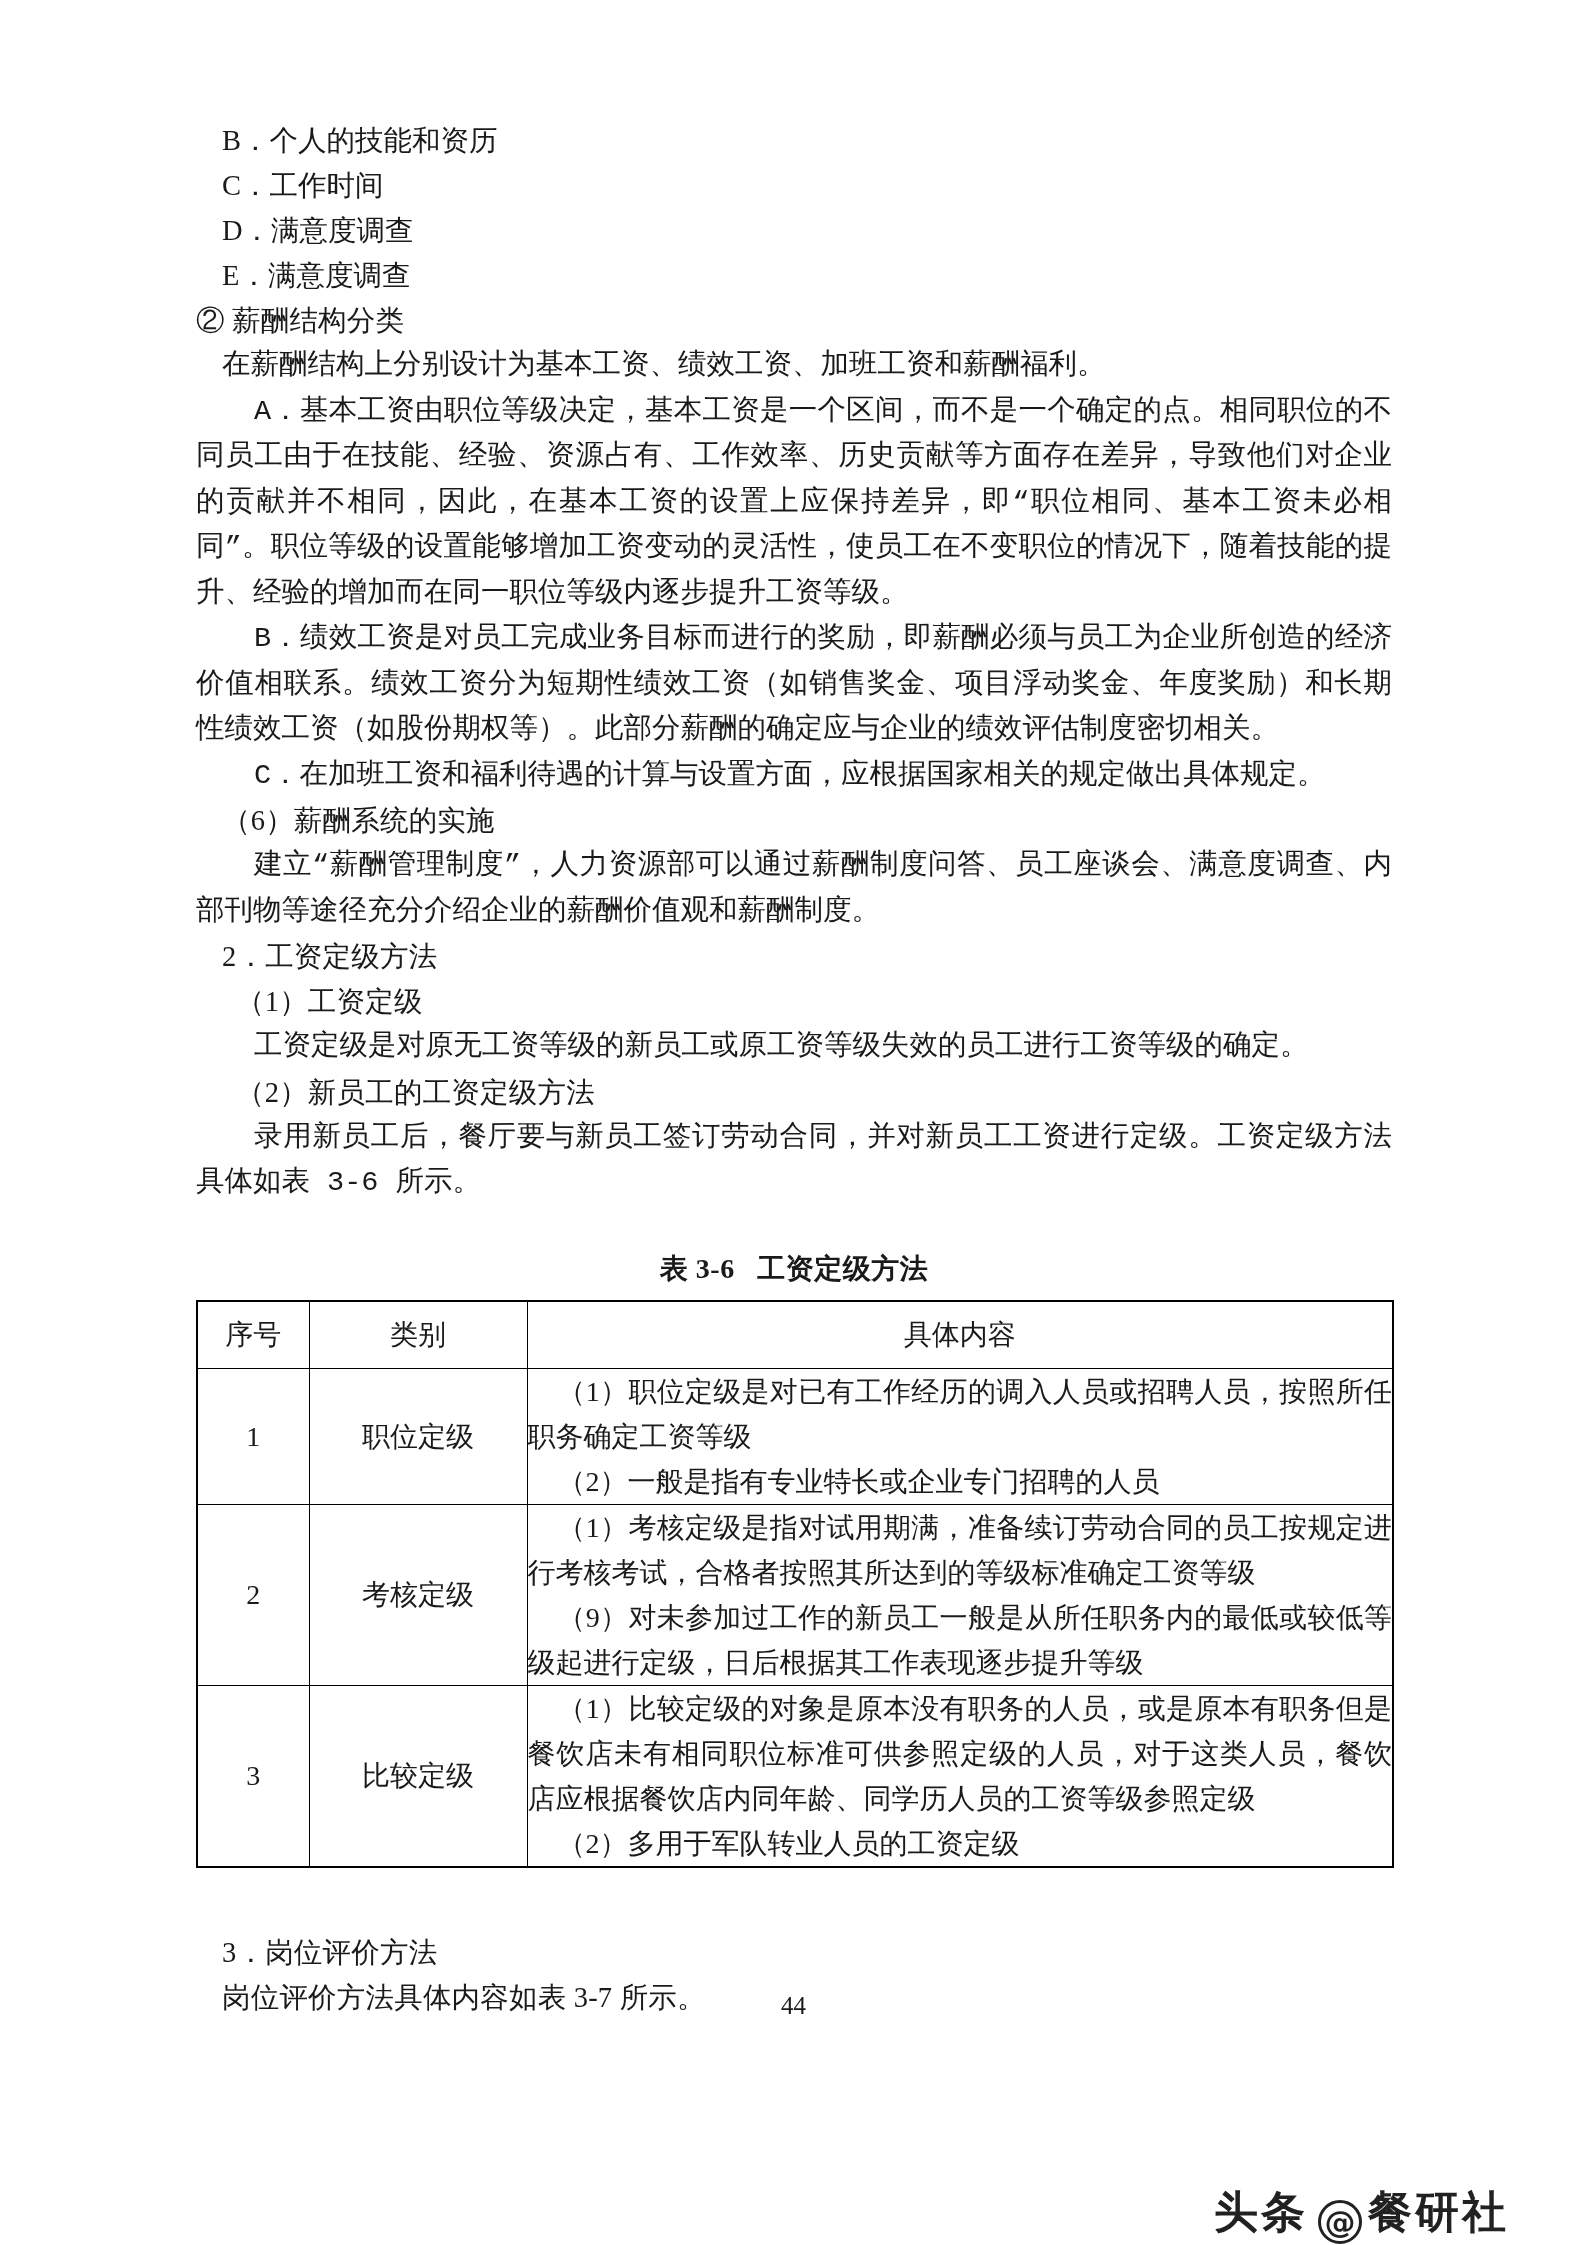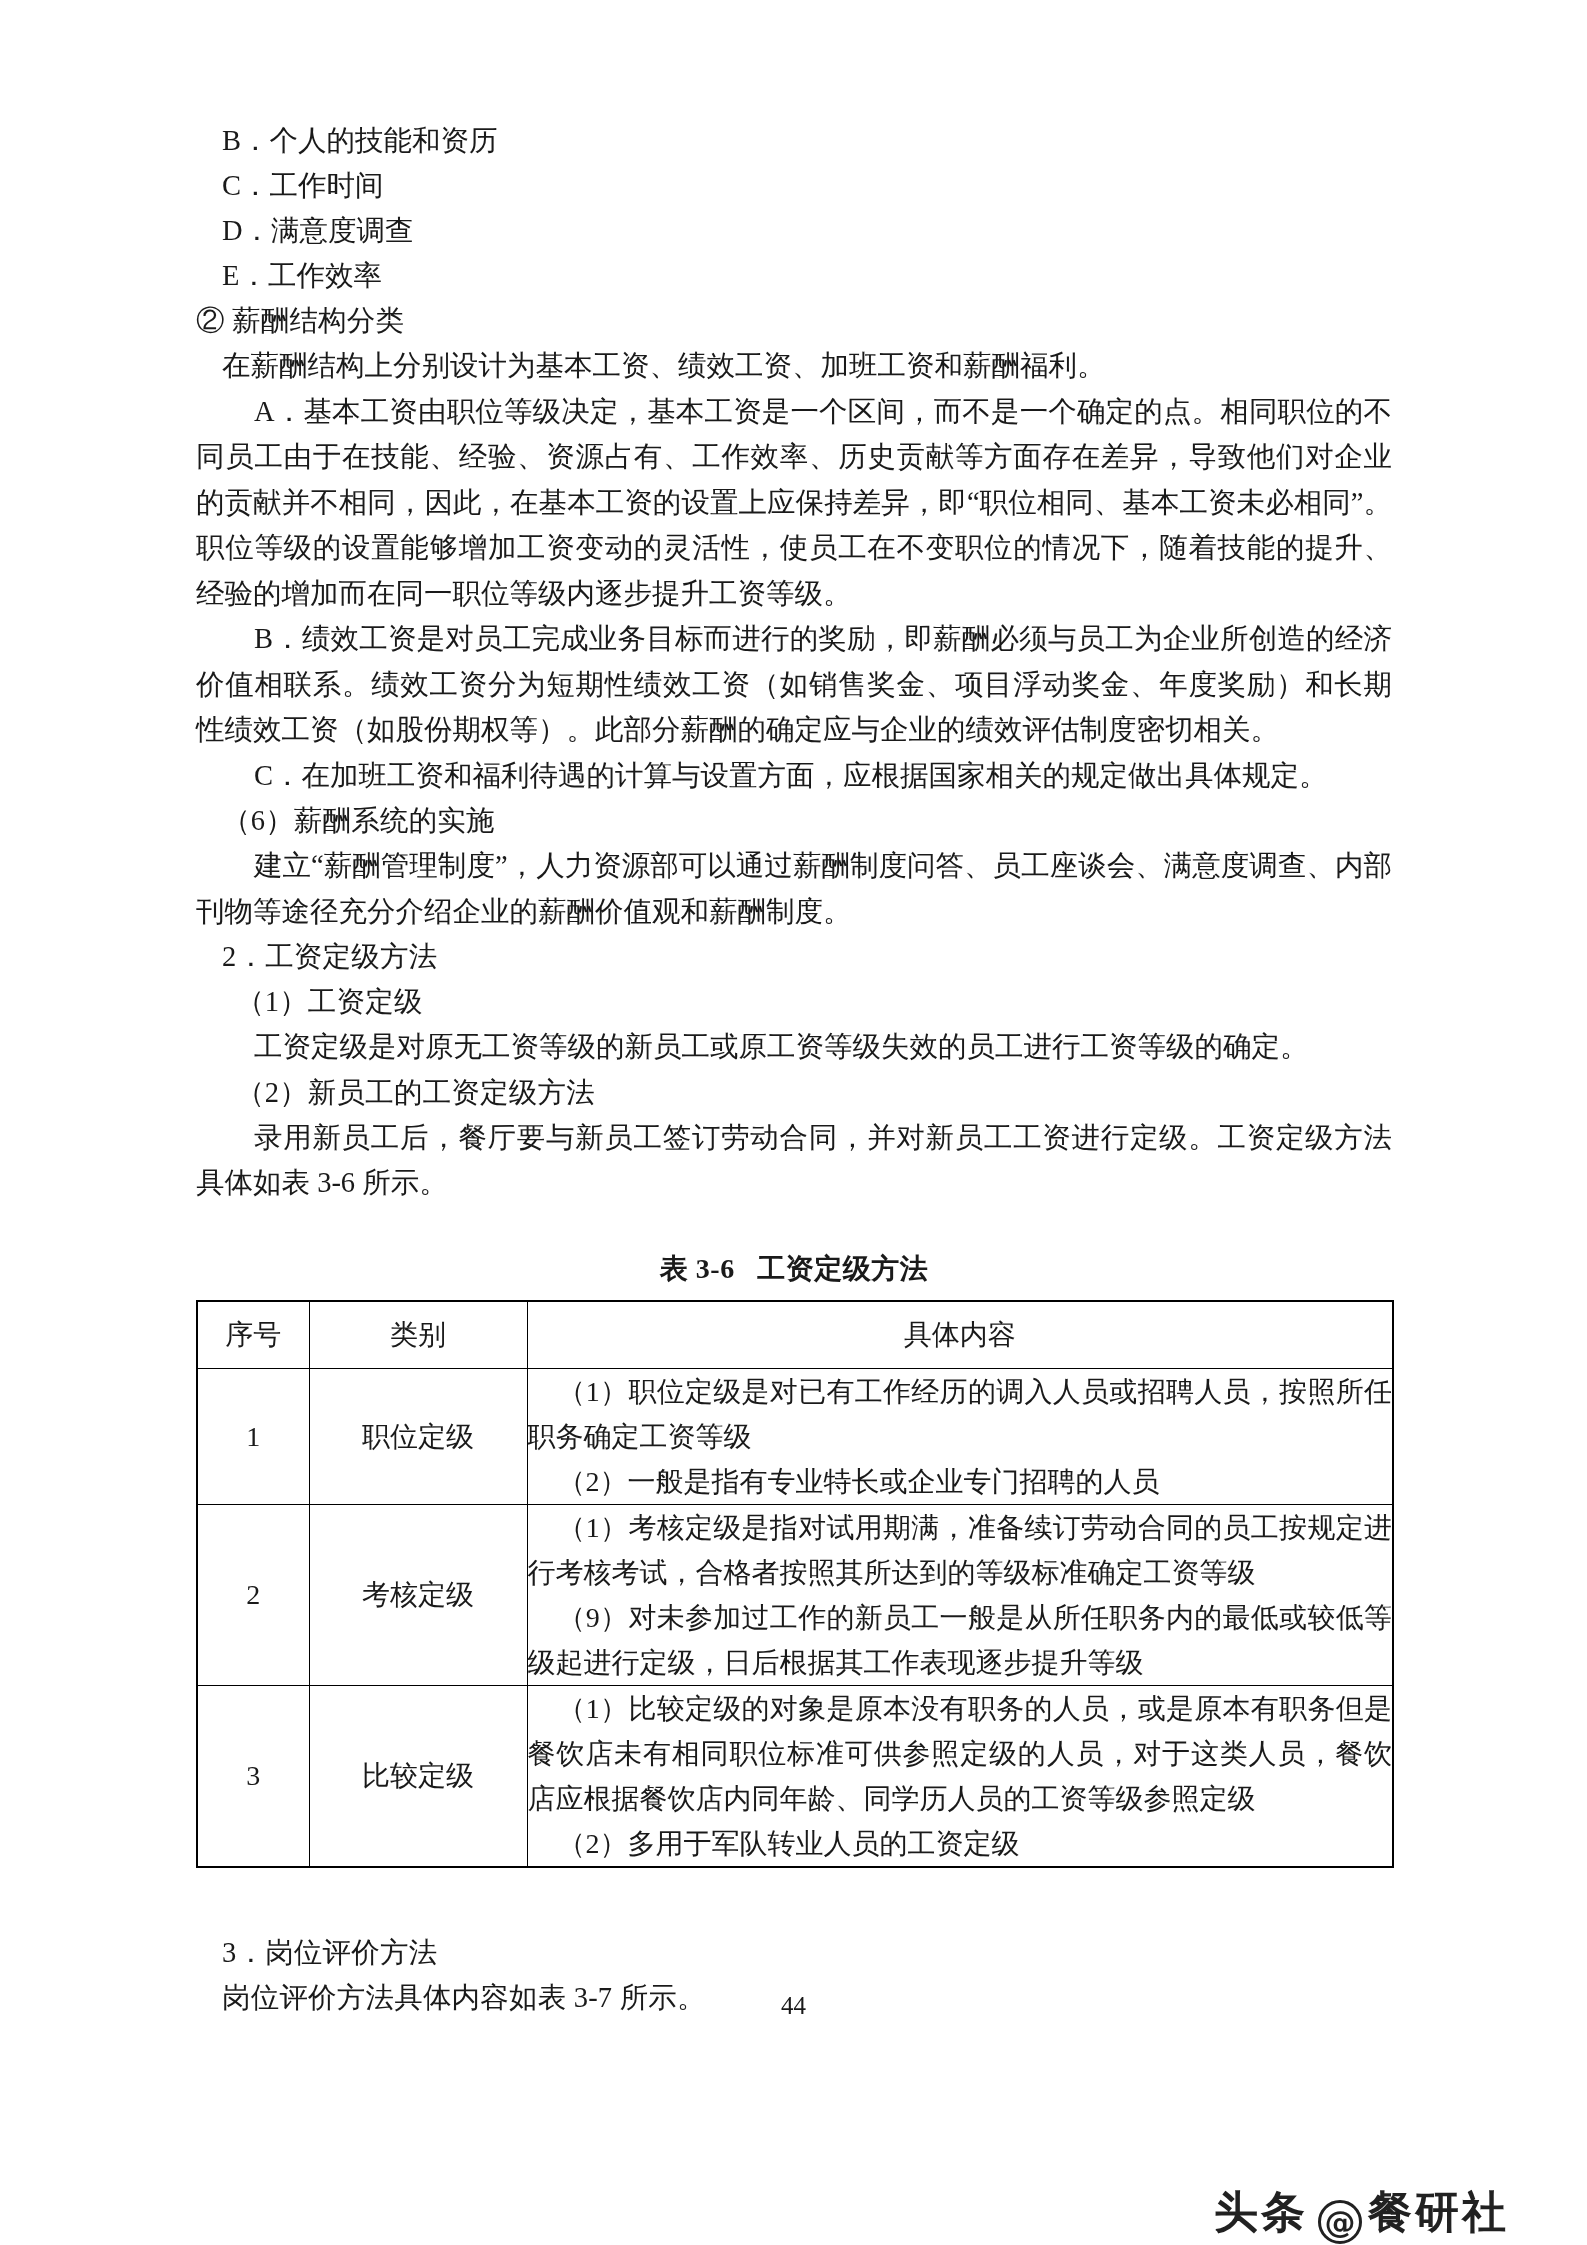--- a/index.html
+++ b/index.html
@@ -42,20 +42,21 @@
     padding-left: 26px;
     white-space: pre;
   }
   .para {
     font-size: 28.5px;
     line-height: 45.5px;
     text-align: justify;
     text-align-last: left;
     text-justify: inter-character;
     margin: 0;
+    font-family: Liberation Mono, monospace;
   }
   .para.ind { text-indent: 58px; }
   .para.ind-sm { text-indent: 26px; }
 
   
   .tbl-caption {
     text-align: center;
     font-size: 28px;
     font-weight: bold;
     letter-spacing: 0.5px;
@@ -140,21 +141,21 @@
 </style>
 </head>
 <body>
 
 <div class="page">
   <div class="content">
 
     <div class="opt">B．个人的技能和资历</div>
     <div class="opt">C．工作时间</div>
     <div class="opt">D．满意度调查</div>
-    <div class="opt">E．工作效率</div>
+    <div class="opt">E．满意度调查</div>
 
     <div class="line">② 薪酬结构分类</div>
     <div class="para ind-sm">在薪酬结构上分别设计为基本工资、绩效工资、加班工资和薪酬福利。</div>
 
     <p class="para ind">A．基本工资由职位等级决定，基本工资是一个区间，而不是一个确定的点。相同职位的不同员工由于在技能、经验、资源占有、工作效率、历史贡献等方面存在差异，导致他们对企业的贡献并不相同，因此，在基本工资的设置上应保持差异，即“职位相同、基本工资未必相同”。职位等级的设置能够增加工资变动的灵活性，使员工在不变职位的情况下，随着技能的提升、经验的增加而在同一职位等级内逐步提升工资等级。</p>
     <p class="para ind">B．绩效工资是对员工完成业务目标而进行的奖励，即薪酬必须与员工为企业所创造的经济价值相联系。绩效工资分为短期性绩效工资（如销售奖金、项目浮动奖金、年度奖励）和长期性绩效工资（如股份期权等）。此部分薪酬的确定应与企业的绩效评估制度密切相关。</p>
     <p class="para ind">C．在加班工资和福利待遇的计算与设置方面，应根据国家相关的规定做出具体规定。</p>
 
     <div class="line" style="padding-left:26px;">（6）薪酬系统的实施</div>
     <p class="para ind">建立“薪酬管理制度”，人力资源部可以通过薪酬制度问答、员工座谈会、满意度调查、内部刊物等途径充分介绍企业的薪酬价值观和薪酬制度。</p>

